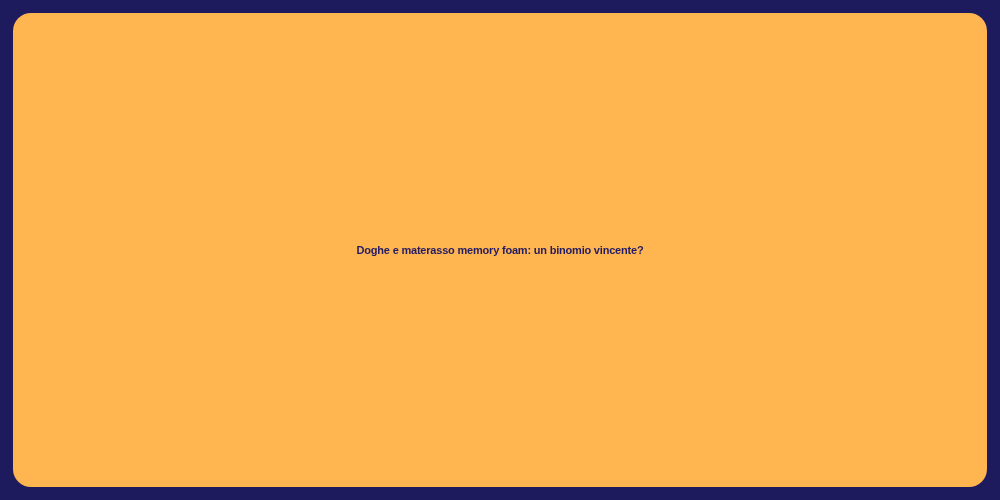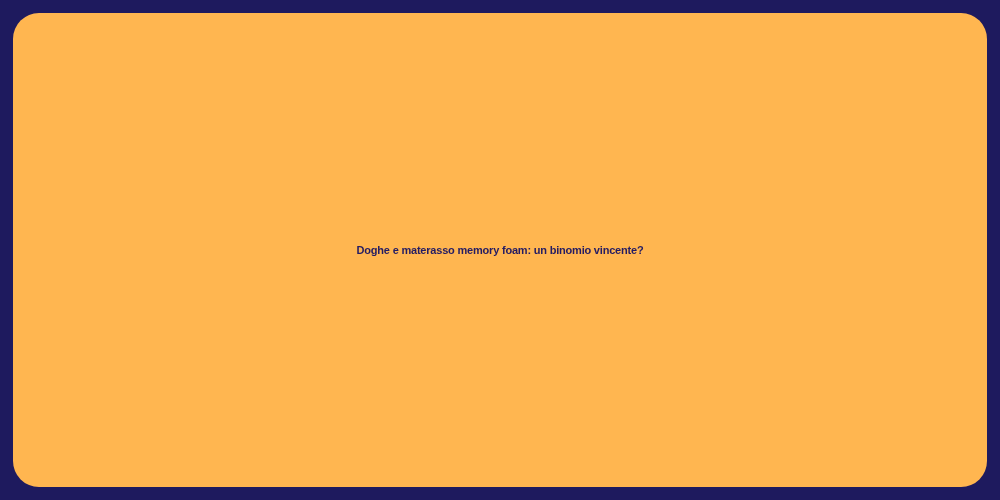--- a/index.html
+++ b/index.html
@@ -55,18 +55,18 @@
     
     transform: translateY(0px);
     -webkit-font-smoothing: antialiased;
   }
 </style>
 </head>
 <body>
 
 <div class="page-frame" style="background: rgb(30, 26, 94); padding: 13px;">
 
-  <div class="hero-card" style="background: rgb(255, 182, 80); border-radius: 26px;">
+  <div class="hero-card" style="background: rgb(255, 182, 80); border-radius: 18px;">
 
     <h1 class="hero-title" style="color: rgb(36, 28, 99); font-size: 11px; font-weight: bold; text-align: center;">Doghe e materasso memory foam: un binomio vincente?</h1>
 
   </div>
 </div>
 
 </body></html>

